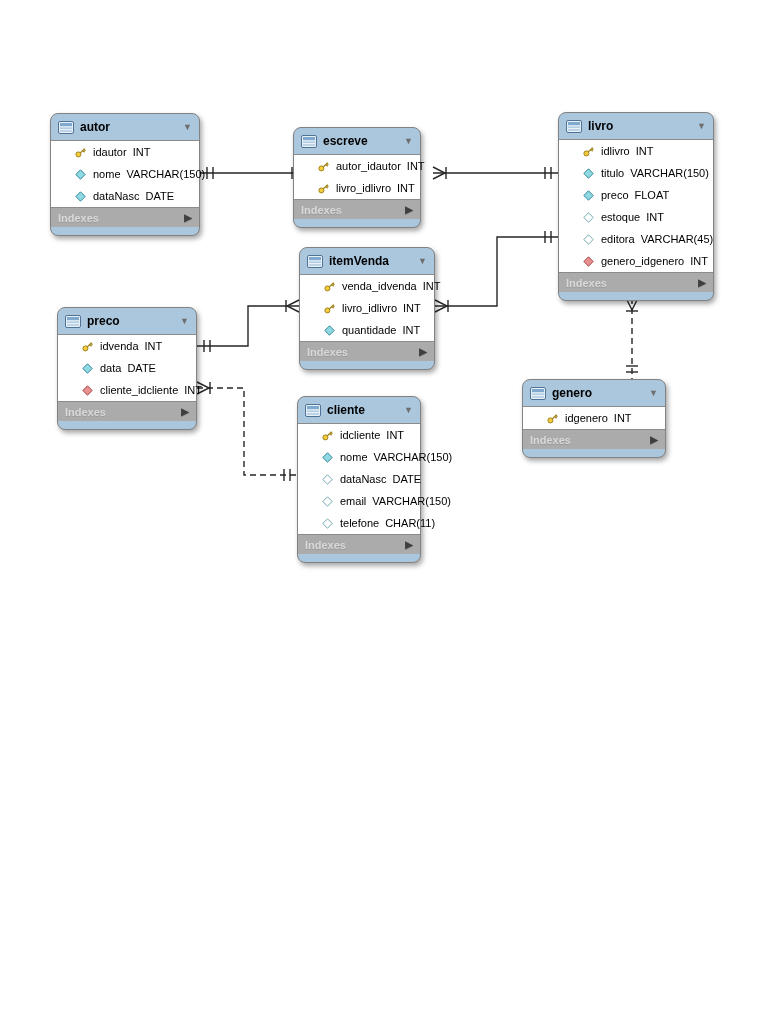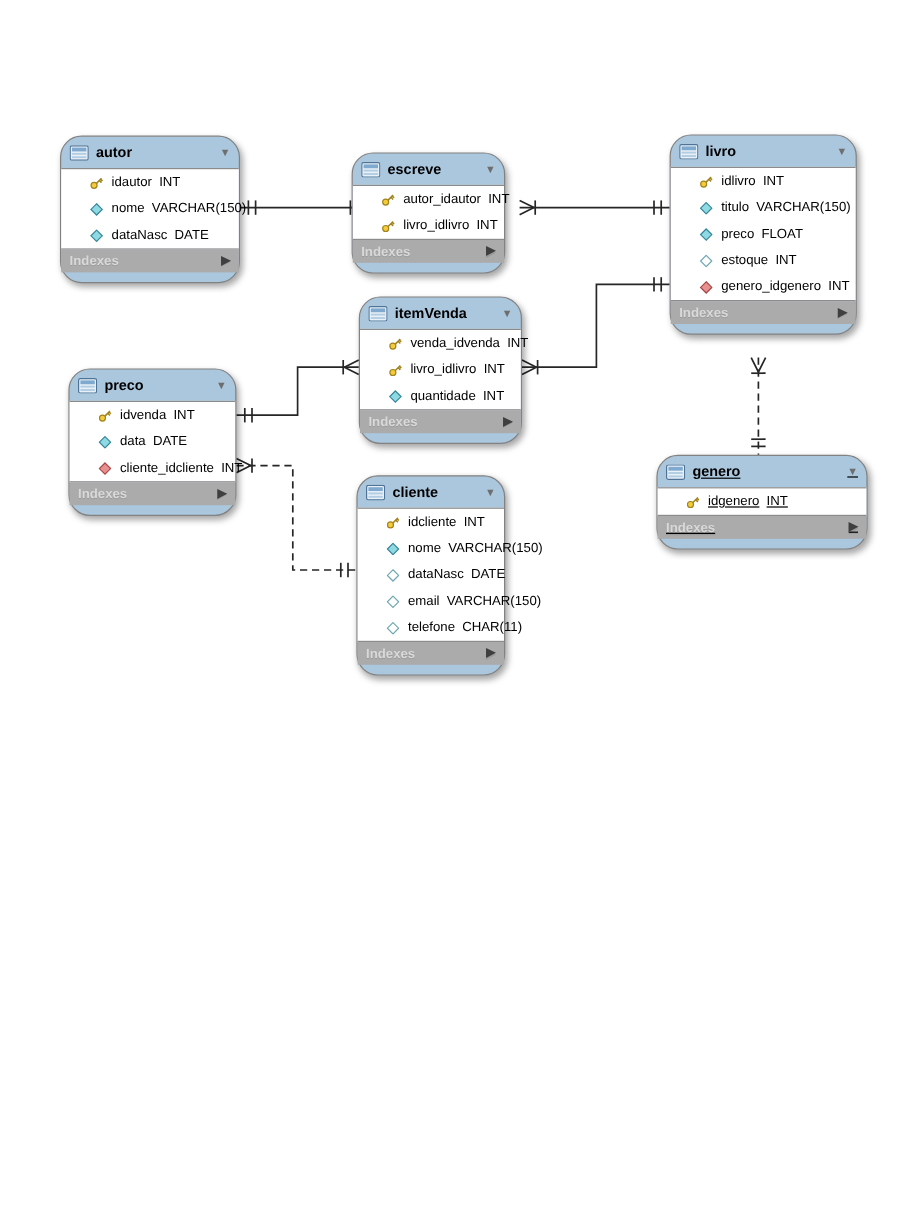--- a/index.html
+++ b/index.html
@@ -5,21 +5,21 @@
   html,body{margin:0;padding:0;background:#ffffff;}
   #canvas{
     position:relative;width:768px;height:1024px;background:#ffffff;overflow:hidden;
     font-family:"Liberation Sans", sans-serif;
   }
   #rel-layer{position:absolute;left:0;top:0;z-index:1;}
   .db-table{
     position:absolute;z-index:2;
     background:#aac7de;
     border:1px solid #828282;
-    border-radius:18px;
+    border-radius:8px;
     box-shadow:2px 3px 5px rgba(0,0,0,0.35);
     box-sizing:border-box;
   }
   .tbl-header{
     height:26px;display:flex;align-items:center;gap:6px;padding:0 7px;
     font-size:12px;font-weight:bold;color:#000;
   }
   .tbl-title{white-space:nowrap;}
   .collapse-arrow{margin-left:auto;font-size:9px;color:#6e6e6e;line-height:1;cursor:pointer;}
   .tbl-body{
@@ -216,20 +216,29 @@
             <svg width="11" height="11" viewBox="0 0 11 11">
               <polygon points="5.5,0.8 10.2,5.5 5.5,10.2 0.8,5.5" fill="#ffffff" stroke="#6fa8b0" stroke-width="1"></polygon>
             </svg>
           </span>
           <span class="field-name">estoque</span>
           <span class="field-type">INT</span>
         </div>
         <div class="tbl-row">
           <span class="field-icon">
             <svg width="11" height="11" viewBox="0 0 11 11">
+              <polygon points="5.5,0.8 10.2,5.5 5.5,10.2 0.8,5.5" fill="#ffffff" stroke="#6fa8b0" stroke-width="1"></polygon>
+            </svg>
+          </span>
+          <span class="field-name">editora</span>
+          <span class="field-type">VARCHAR(45)</span>
+        </div>
+        <div class="tbl-row">
+          <span class="field-icon">
+            <svg width="11" height="11" viewBox="0 0 11 11">
               <polygon points="5.5,0.8 10.2,5.5 5.5,10.2 0.8,5.5" fill="#e89090" stroke="#a84848" stroke-width="1"></polygon>
             </svg>
           </span>
           <span class="field-name">genero_idgenero</span>
           <span class="field-type">INT</span>
         </div>
       </div>
       <div class="tbl-indexes">
         <span>Indexes</span>
         <span class="indexes-arrow">▶</span>
@@ -395,21 +404,21 @@
           <span class="field-name">telefone</span>
           <span class="field-type">CHAR(11)</span>
         </div>
       </div>
       <div class="tbl-indexes">
         <span>Indexes</span>
         <span class="indexes-arrow">▶</span>
       </div>
       <div class="tbl-bottom"></div>
     </div>
-    <div class="db-table" style="left: 547px; top: 379px; width: 176px; text-decoration: underline;">
+    <div class="db-table" style="left: 522px; top: 379px; width: 144px;">
       <div class="tbl-header">
         <span class="field-icon" style="width: 16px; flex: 0 0 16px;">
           <svg width="16" height="13" viewBox="0 0 16 13">
             <rect x="0.5" y="0.5" width="15" height="12" rx="1.5" fill="#e9f1f8" stroke="#4f7396"></rect>
             <rect x="2" y="2" width="12" height="3.2" fill="#7fa9cf"></rect>
             <rect x="2" y="6.4" width="12" height="1.6" fill="#b3cde2"></rect>
             <rect x="2" y="9.2" width="12" height="1.6" fill="#b3cde2"></rect>
           </svg>
         </span>
         <span class="tbl-title">genero</span>

